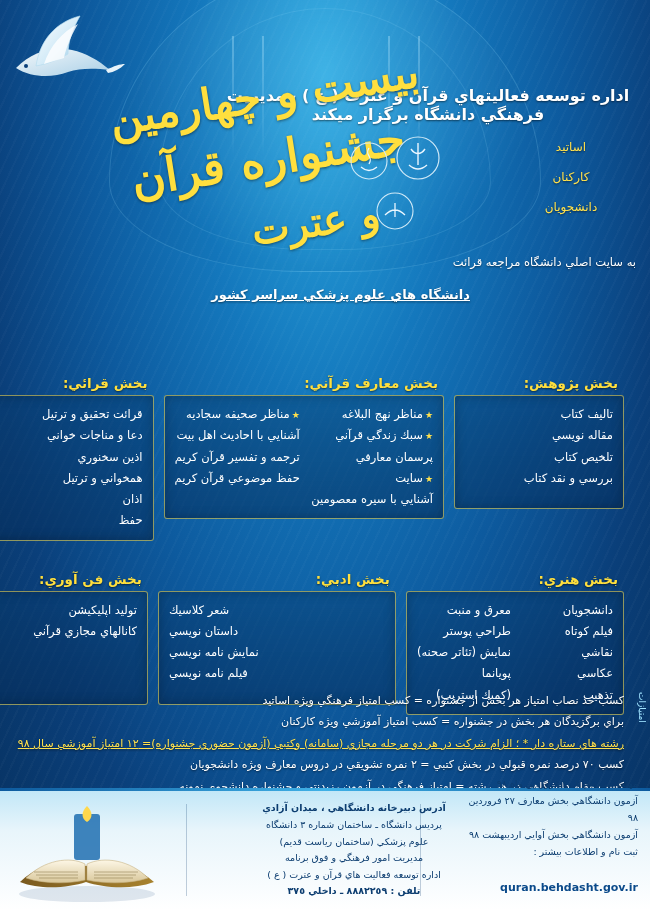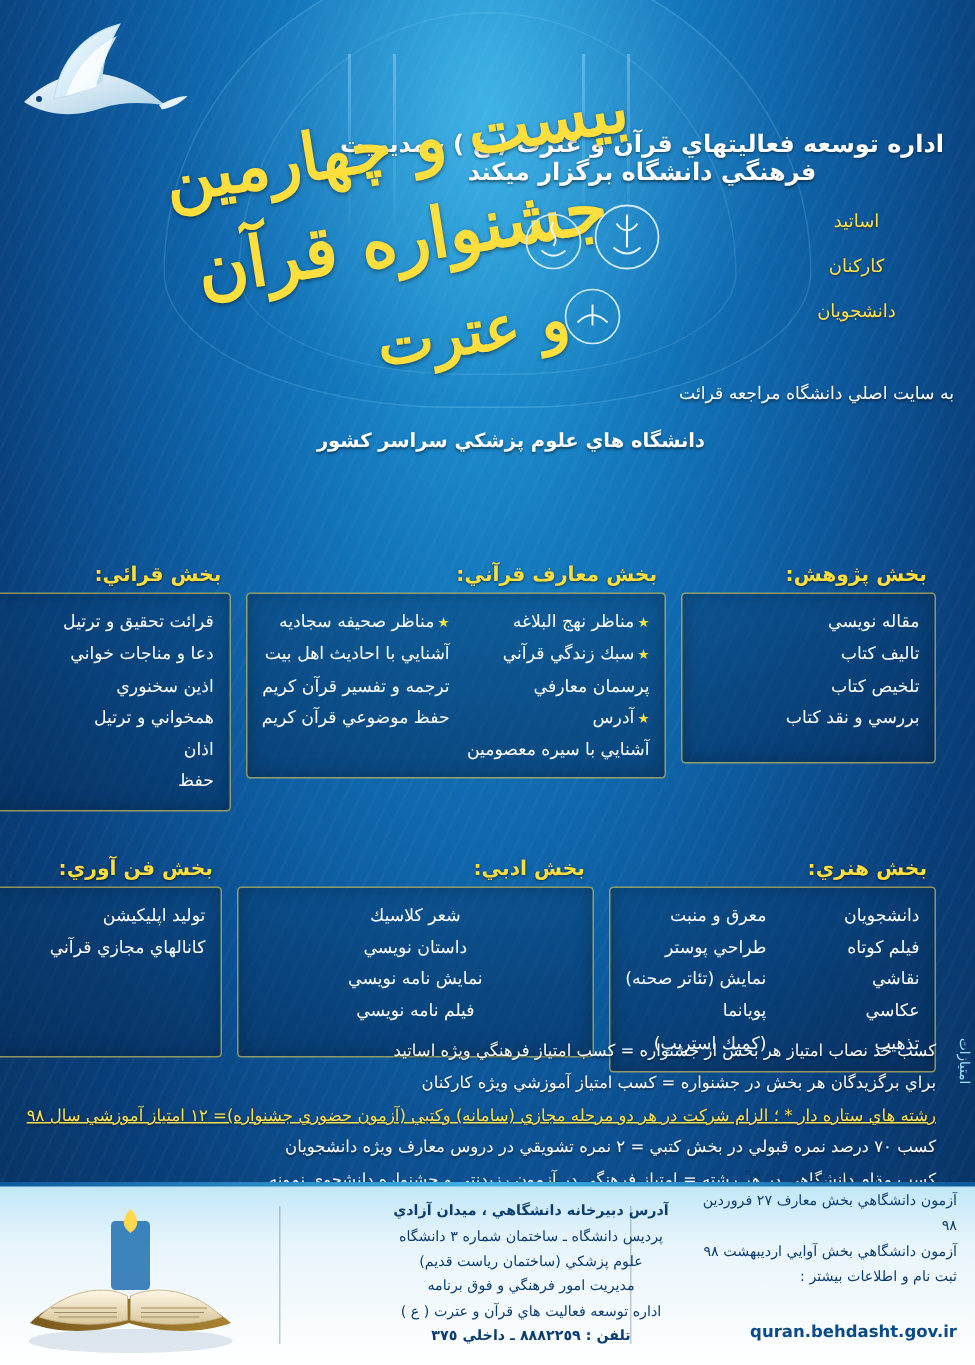--- a/index.html
+++ b/index.html
@@ -56,20 +56,21 @@
     font-weight:bold;color:#ffdf3e;
     text-shadow:0 1px 3px rgba(0,0,0,0.45);
   }
   .cal-a{right:0;top:0;font-size:44px;transform:rotate(-9deg);letter-spacing:-1px;}
   .cal-b{right:14px;top:62px;font-size:46px;transform:rotate(-9deg);letter-spacing:-1px;}
   .cal-c{right:40px;top:128px;font-size:40px;transform:rotate(-8deg);letter-spacing:-1px;}
   .subtitle-country{
     position:absolute;right:180px;top:287px;
     color:#ffffff;font-size:13px;font-weight:bold;direction:rtl;
     text-shadow:0 1px 2px rgba(0,0,0,0.5);
+    text-decoration:underline;
   }
   
   .org-line{
     position:absolute;right:12px;top:86px;width:420px;
     text-align:center;color:#ffffff;font-size:16px;font-weight:bold;
     direction:rtl;text-shadow:0 1px 2px rgba(0,0,0,0.5);
     letter-spacing:0.2px;
   }
   
   .audience{
@@ -220,36 +221,36 @@
   </div>
 
   <div class="sections">
 
     <div class="srow">
 
       <div class="sect" style="flex:0 0 170px">
         <div class="sect-title">بخش پژوهش:</div>
         <div class="sect-box">
           <div class="items">
+            <div>تاليف كتاب</div>
             <div>مقاله نويسي</div>
-            <div>تاليف كتاب</div>
             <div>تلخيص كتاب</div>
             <div>بررسي و نقد كتاب</div>
           </div>
         </div>
       </div>
 
       <div class="sect" style="flex:0 0 238px">
         <div class="sect-title">بخش معارف قرآني:</div>
         <div class="sect-box">
           <div class="items two-col">
             <div><span class="star">★</span><span>مناظر نهج البلاغه</span></div>
             <div><span class="star">★</span><span>سبك زندگي قرآني</span></div>
             <div><span>پرسمان معارفي</span></div>
-            <div><span class="star">★</span><span>آدرس</span></div>
+            <div><span class="star">★</span><span>سايت</span></div>
             <div><span>آشنايي با سيره معصومين</span></div>
             <div><span class="star">★</span><span>مناظر صحيفه سجاديه</span></div>
             <div><span>آشنايي با احاديث اهل بيت</span></div>
             <div><span>ترجمه و تفسير قرآن كريم</span></div>
             <div><span>حفظ موضوعي قرآن كريم</span></div>
           </div>
         </div>
       </div>
 
       <div class="sect" style="flex:0 0 170px">
@@ -284,21 +285,21 @@
             <div>نمايش (تئاتر صحنه)</div>
             <div>پويانما</div>
             <div>(كميك استريپ)</div>
           </div>
         </div>
       </div>
 
       <div class="sect" style="flex:0 0 238px">
         <div class="sect-title">بخش ادبي:</div>
         <div class="sect-box">
-          <div class="items" style="text-align:center">
+          <div class="items" style="text-align:left">
             <div>شعر كلاسيك</div>
             <div>داستان نويسي</div>
             <div>نمايش نامه نويسي</div>
             <div>فيلم نامه نويسي</div>
           </div>
         </div>
       </div>
 
       <div class="sect" style="flex:0 0 170px">
         <div class="sect-title">بخش فن آوري:</div>

